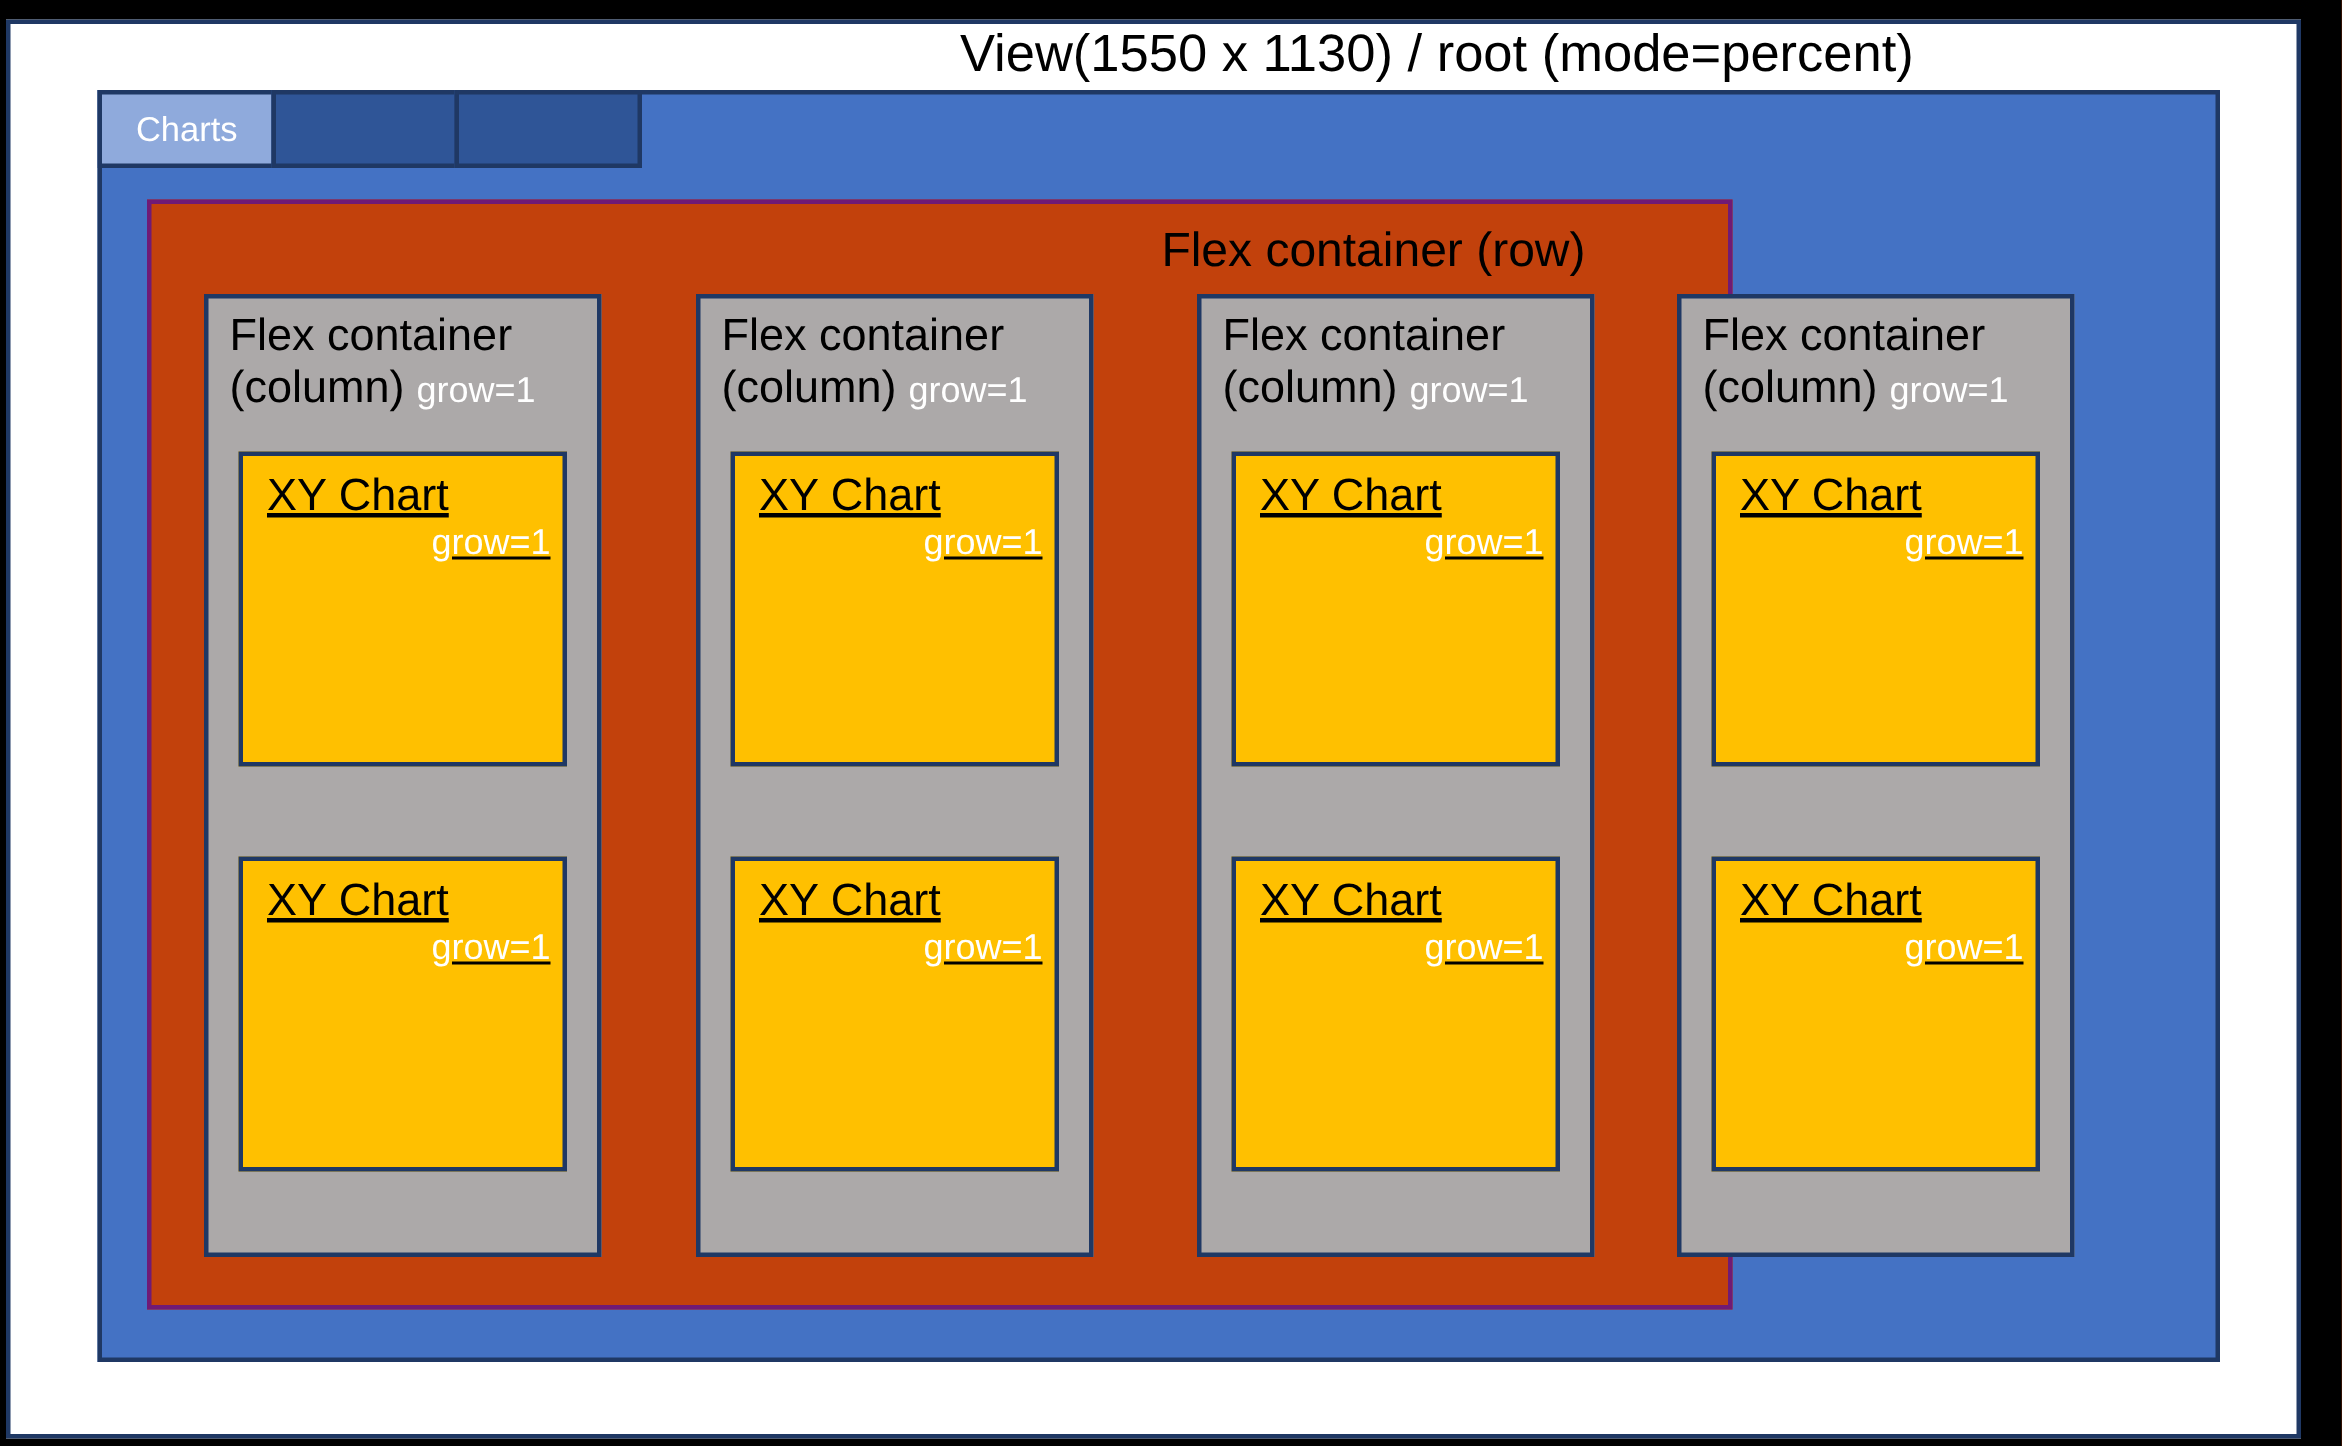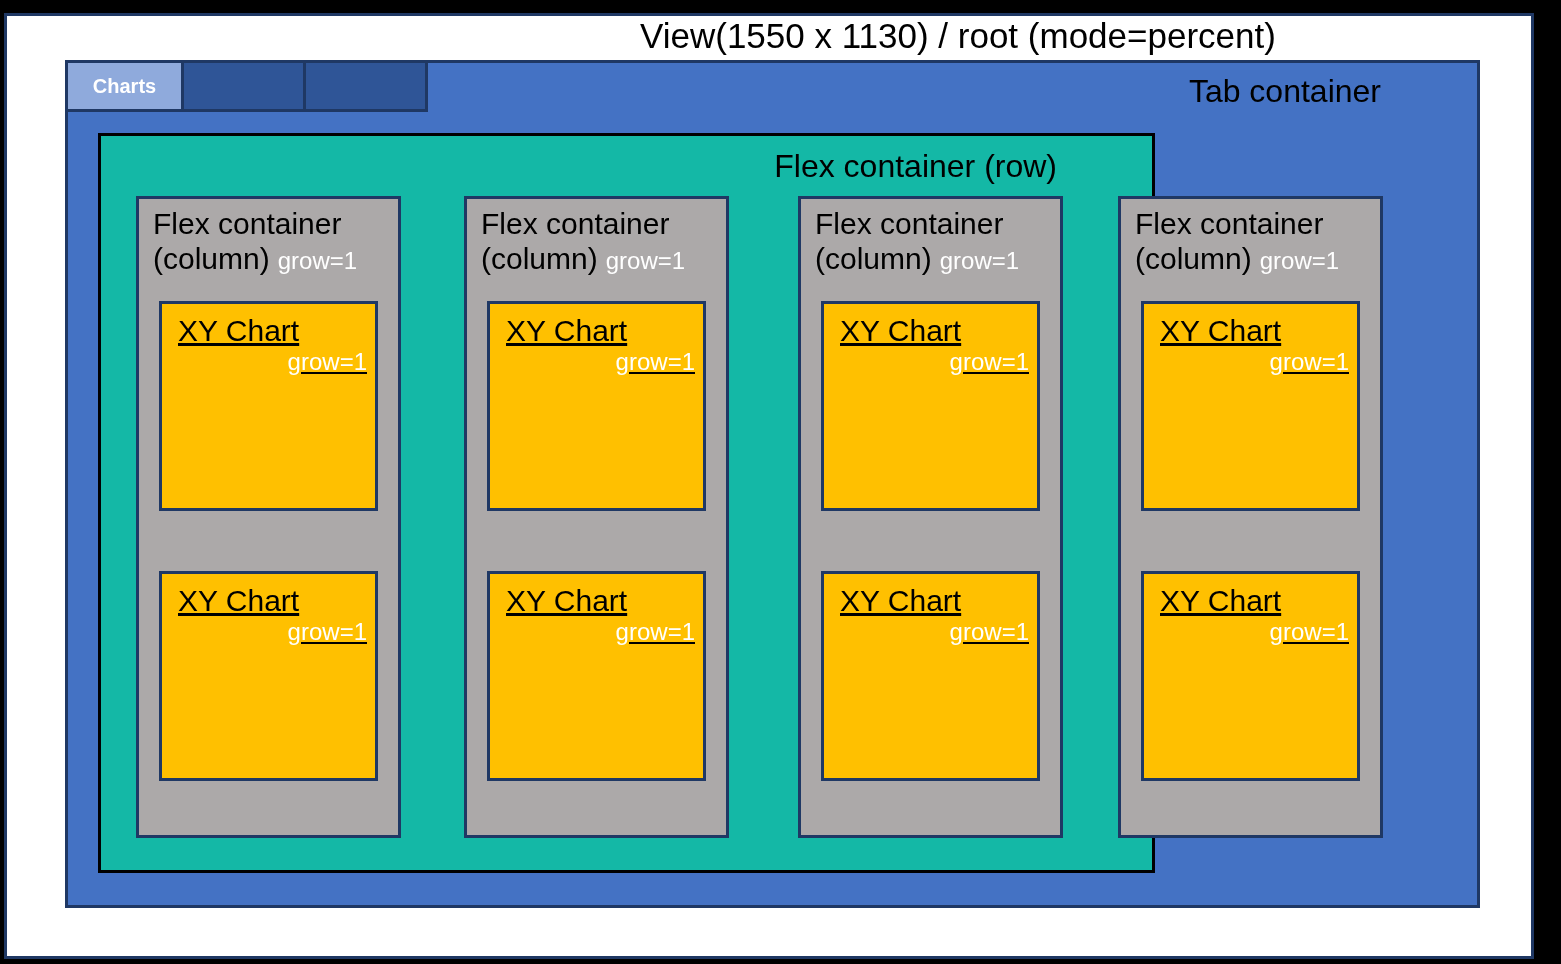--- a/index.html
+++ b/index.html
@@ -6,26 +6,26 @@
   html,body { width:1561px; height:964px; background:#000; overflow:hidden;
               font-family:"Liberation Sans", sans-serif; }
   .page { position:absolute; left:4px; top:13px; width:1530px; height:946px;
           background:#fff; border:3px solid #1F3864;padding-left:39px; }
   .diagram-title { position:absolute; left:633px; top:0px; font-size:35px;
                    color:#000; white-space:nowrap; }
   .tab-container { position:absolute; left:58px; top:44px; width:1415px; height:848px;
                    background:#4472C4; border:3px solid #1F3864; }
   .tab-strip { position:absolute; left:-3px; top:-3px; display:flex; }
   .tab { height:52px; border:3px solid #1F3864; display:flex; align-items:center;
-         justify-content:center; font-size:20px; color:#fff;font-weight:bold; }
+         justify-content:center; font-size:23px; color:#fff; }
   .tab.active { width:119px; background:#8FAADC; }
   .tab.inactive { width:125px; background:#2F5597; margin-left:-3px; }
   .tab-container-label { position:absolute; right:96px; top:10px; font-size:32px; color:#000; }
   .flex-row { position:absolute; left:30px; top:70px; width:1057px; height:740px;
-              background:#14b8a6; border:3px solid #000000; }
+              background:#c2410c; border:3px solid #701a75; }
   .flex-row-label { position:absolute; right:95px; top:12px; font-size:32px; color:#000; }
   .flex-col { position:absolute; top:60px; width:265px; height:642px;
               background:#ACA9A9; border:3px solid #1F3864; padding:8px 14px; }
   .flex-col.c0 { left:35px; }
   .flex-col.c1 { left:363px; }
   .flex-col.c2 { left:697px; }
   .flex-col.c3 { left:1017px; }
   .col-label { font-size:30px; color:#000; line-height:1.15; }
   .grow { font-size:24px; color:#fff; margin-left:8px; }
   .chart { position:absolute; left:20px; width:219px; height:210px;
@@ -40,21 +40,20 @@
 
 <div class="page">
   <div class="diagram-title">View(1550 x 1130) / root (mode=percent)</div>
 
   <div class="tab-container">
     <div class="tab-strip">
       <div class="tab active">Charts</div>
       <div class="tab inactive"></div>
       <div class="tab inactive"></div>
     </div>
-    <div class="tab-container-label">Tab container</div>
 
     <div class="flex-row">
       <div class="flex-row-label">Flex container (row)</div>
 
       <div class="flex-col c0">
         <div class="col-label">
           <div>Flex container</div>
           <div><span>(column)</span><span class="grow">grow=1</span></div>
         </div>
         <div class="chart first">

